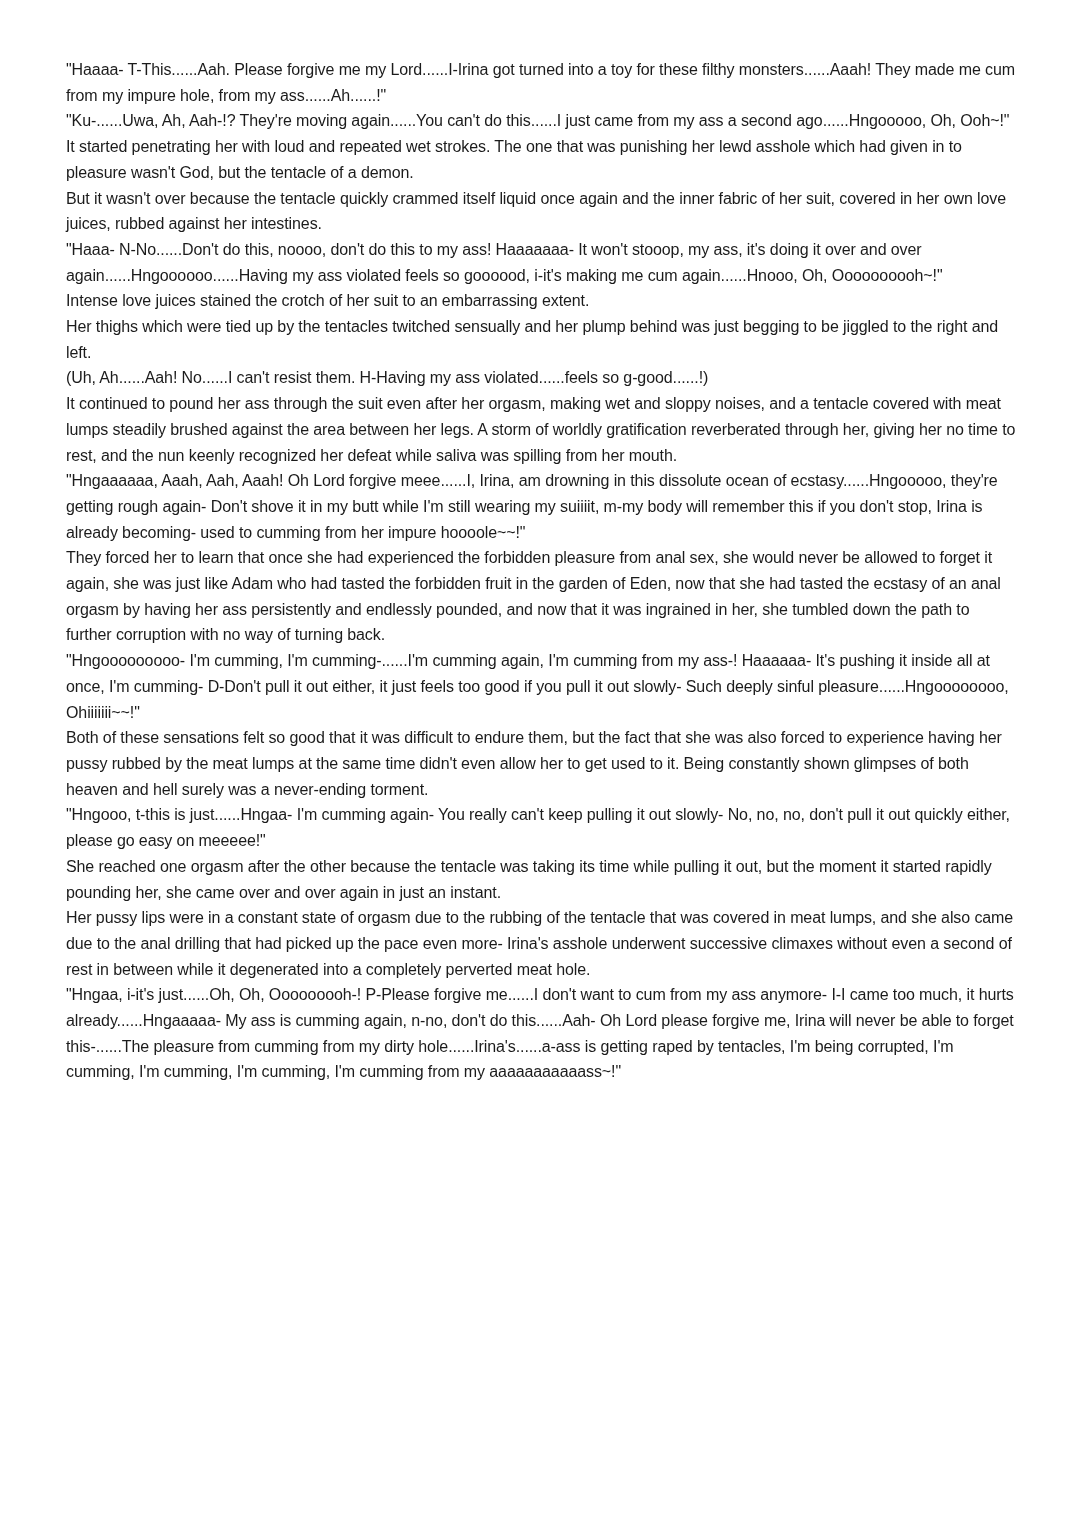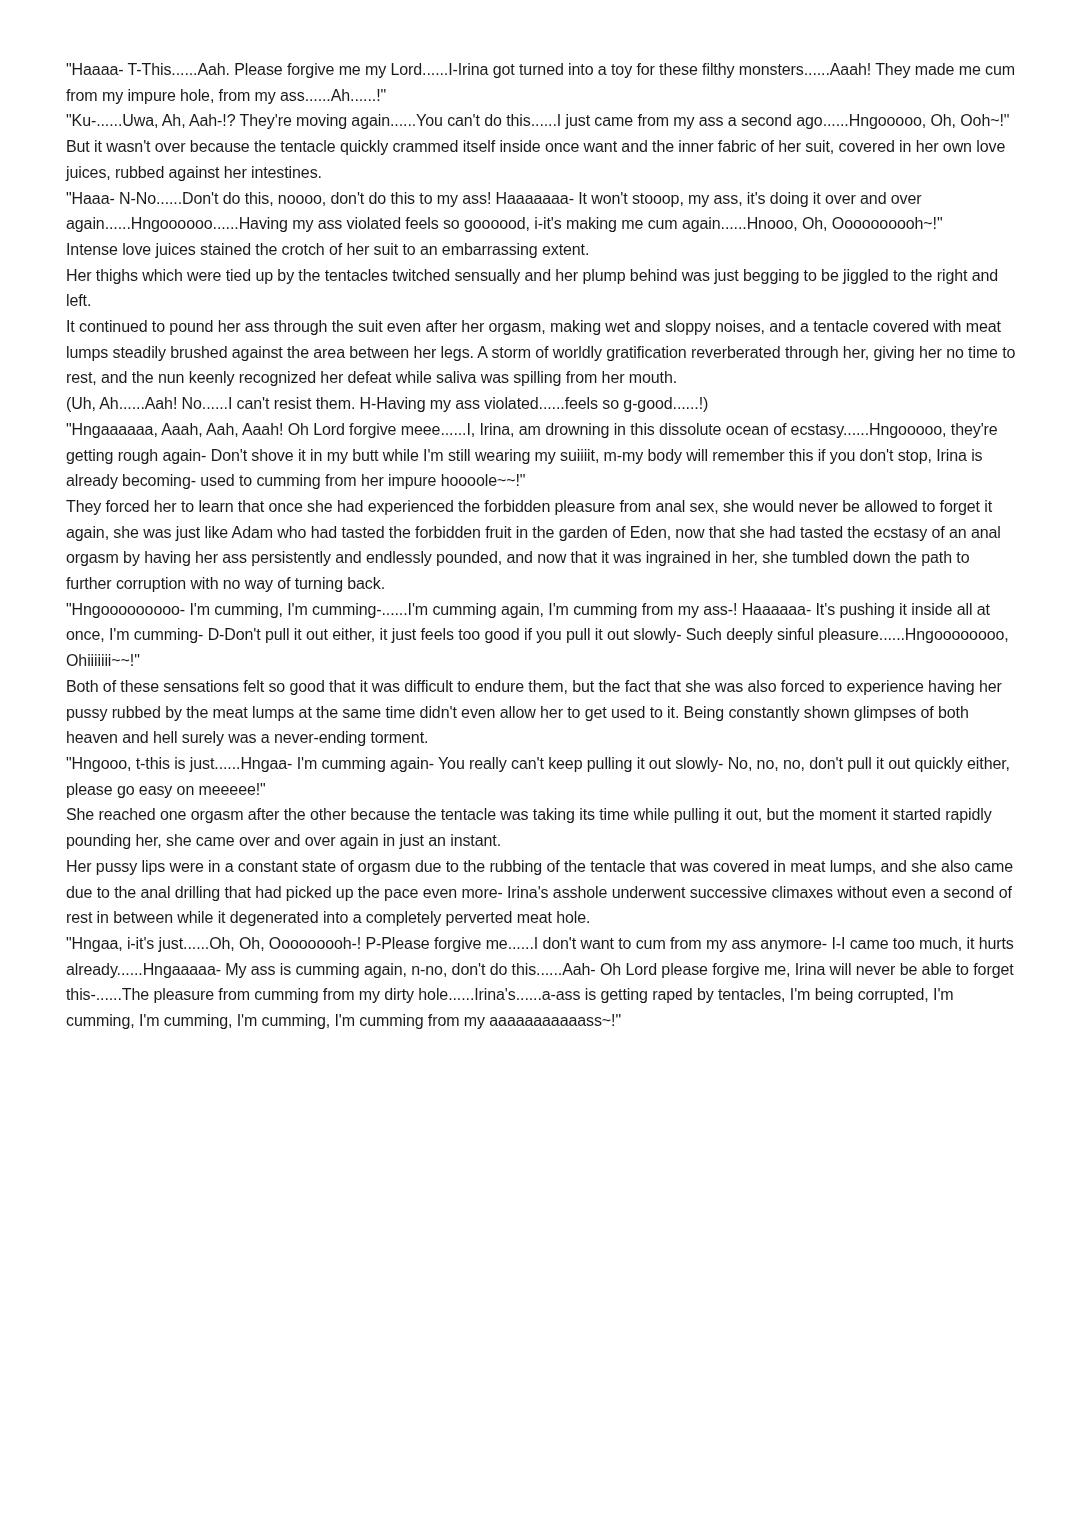--- a/index.html
+++ b/index.html
@@ -31,26 +31,27 @@
       word-wrap: break-word;
     }
   </style>
 </head>
 <body>
 
 <div class="page">
   <div class="text-block" id="text-block">
       <p class="para">"Haaaa- T-This......Aah. Please forgive me my Lord......I-Irina got turned into a toy for these filthy monsters......Aaah! They made me cum from my impure hole, from my ass......Ah......!"</p>
       <p class="para">"Ku-......Uwa, Ah, Aah-!? They're moving again......You can't do this......I just came from my ass a second ago......Hngooooo, Oh, Ooh~!"</p>
-      <p class="para">But it wasn't over because the tentacle quickly crammed itself inside once want and the inner fabric of her suit, covered in her own love juices, rubbed against her intestines.</p>
+      <p class="para">It started penetrating her with loud and repeated wet strokes. The one that was punishing her lewd asshole which had given in to pleasure wasn't God, but the tentacle of a demon.</p>
+      <p class="para">But it wasn't over because the tentacle quickly crammed itself liquid once again and the inner fabric of her suit, covered in her own love juices, rubbed against her intestines.</p>
       <p class="para">"Haaa- N-No......Don't do this, noooo, don't do this to my ass! Haaaaaaa- It won't stooop, my ass, it's doing it over and over again......Hngoooooo......Having my ass violated feels so goooood, i-it's making me cum again......Hnooo, Oh, Oooooooooh~!"</p>
       <p class="para">Intense love juices stained the crotch of her suit to an embarrassing extent.</p>
       <p class="para">Her thighs which were tied up by the tentacles twitched sensually and her plump behind was just begging to be jiggled to the right and left.</p>
+      <p class="para">(Uh, Ah......Aah! No......I can't resist them. H-Having my ass violated......feels so g-good......!)</p>
       <p class="para">It continued to pound her ass through the suit even after her orgasm, making wet and sloppy noises, and a tentacle covered with meat lumps steadily brushed against the area between her legs. A storm of worldly gratification reverberated through her, giving her no time to rest, and the nun keenly recognized her defeat while saliva was spilling from her mouth.</p>
-      <p class="para">(Uh, Ah......Aah! No......I can't resist them. H-Having my ass violated......feels so g-good......!)</p>
       <p class="para">"Hngaaaaaa, Aaah, Aah, Aaah! Oh Lord forgive meee......I, Irina, am drowning in this dissolute ocean of ecstasy......Hngooooo, they're getting rough again- Don't shove it in my butt while I'm still wearing my suiiiit, m-my body will remember this if you don't stop, Irina is already becoming- used to cumming from her impure hoooole~~!"</p>
       <p class="para">They forced her to learn that once she had experienced the forbidden pleasure from anal sex, she would never be allowed to forget it again, she was just like Adam who had tasted the forbidden fruit in the garden of Eden, now that she had tasted the ecstasy of an anal orgasm by having her ass persistently and endlessly pounded, and now that it was ingrained in her, she tumbled down the path to further corruption with no way of turning back.</p>
       <p class="para">"Hngooooooooo- I'm cumming, I'm cumming-......I'm cumming again, I'm cumming from my ass-! Haaaaaa- It's pushing it inside all at once, I'm cumming- D-Don't pull it out either, it just feels too good if you pull it out slowly- Such deeply sinful pleasure......Hngoooooooo, Ohiiiiiii~~!"</p>
       <p class="para">Both of these sensations felt so good that it was difficult to endure them, but the fact that she was also forced to experience having her pussy rubbed by the meat lumps at the same time didn't even allow her to get used to it. Being constantly shown glimpses of both heaven and hell surely was a never-ending torment.</p>
       <p class="para">"Hngooo, t-this is just......Hngaa- I'm cumming again- You really can't keep pulling it out slowly- No, no, no, don't pull it out quickly either, please go easy on meeeee!"</p>
       <p class="para">She reached one orgasm after the other because the tentacle was taking its time while pulling it out, but the moment it started rapidly pounding her, she came over and over again in just an instant.</p>
       <p class="para">Her pussy lips were in a constant state of orgasm due to the rubbing of the tentacle that was covered in meat lumps, and she also came due to the anal drilling that had picked up the pace even more- Irina's asshole underwent successive climaxes without even a second of rest in between while it degenerated into a completely perverted meat hole.</p>
       <p class="para">"Hngaa, i-it's just......Oh, Oh, Ooooooooh-! P-Please forgive me......I don't want to cum from my ass anymore- I-I came too much, it hurts already......Hngaaaaa- My ass is cumming again, n-no, don't do this......Aah- Oh Lord please forgive me, Irina will never be able to forget this-......The pleasure from cumming from my dirty hole......Irina's......a-ass is getting raped by tentacles, I'm being corrupted, I'm cumming,  I'm cumming, I'm cumming, I'm cumming from my aaaaaaaaaaass~!"</p>
     </div>
 </div>

